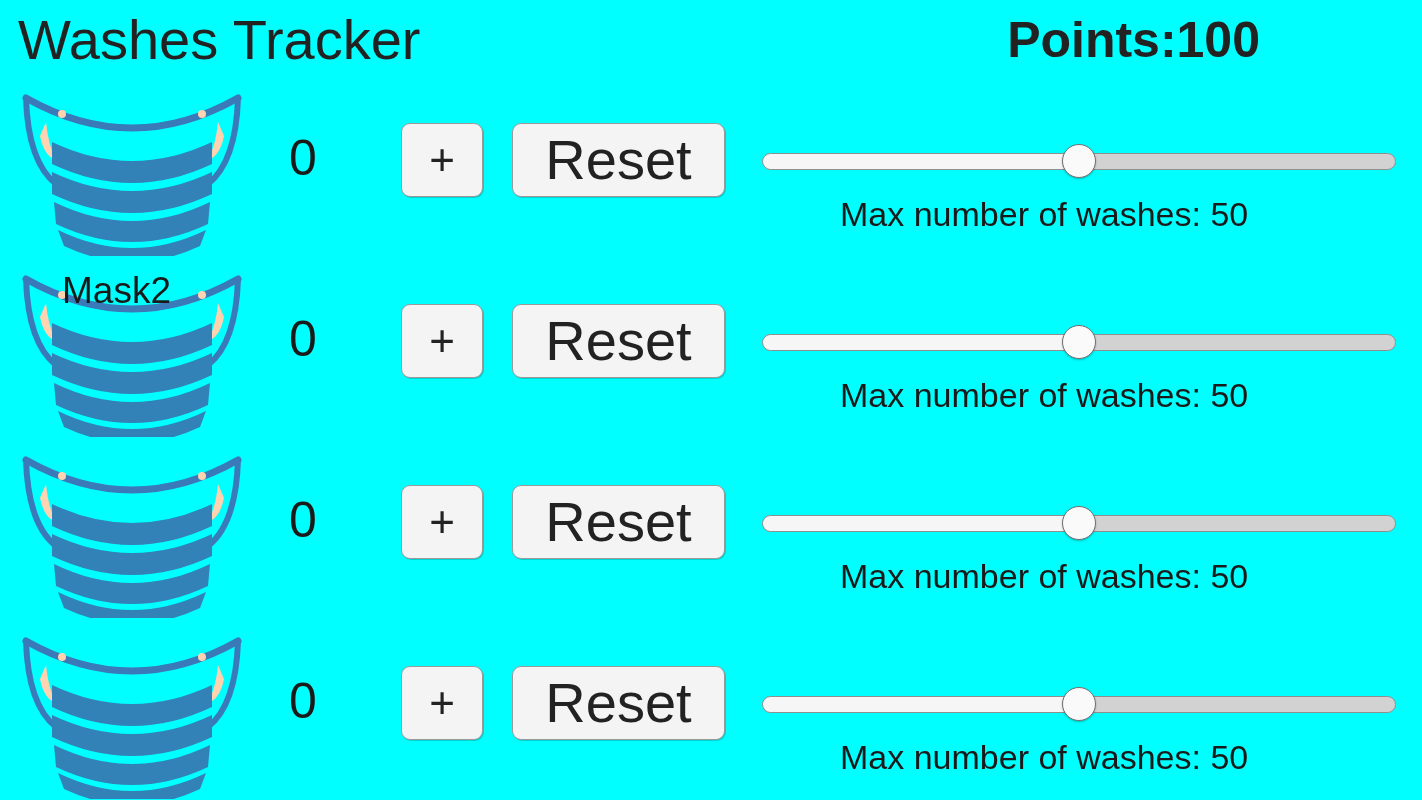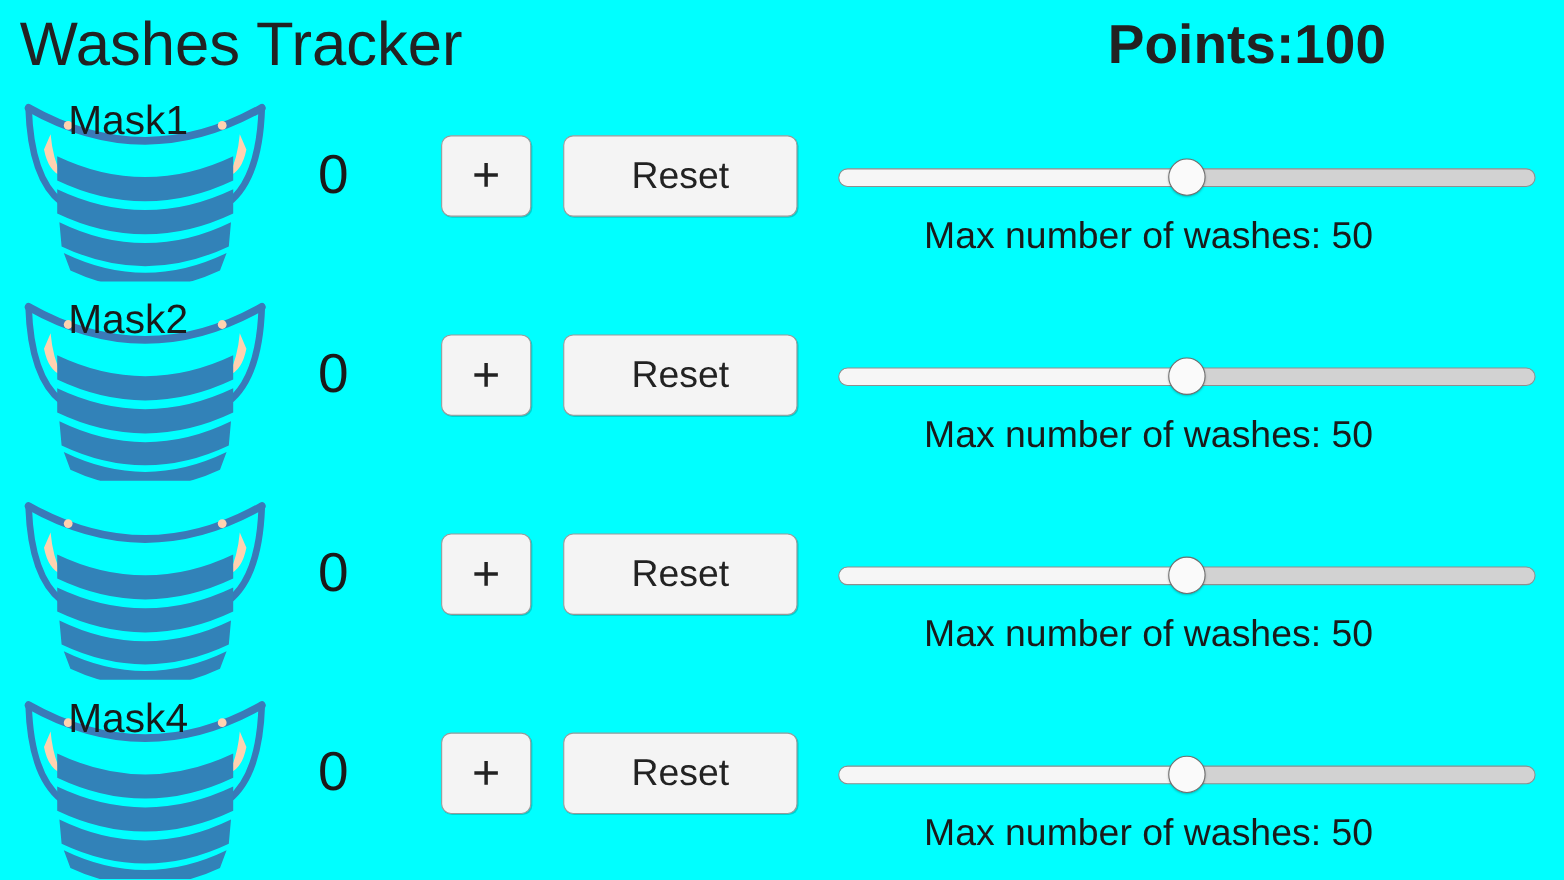--- a/index.html
+++ b/index.html
@@ -115,21 +115,21 @@
     height: 74px;
     font-size: 44px;
     line-height: 70px;
   }
 
   .btn-reset {
     left: 512px;
     top: 41px;
     width: 213px;
     height: 74px;
-    font-size: 34px;
+    font-size: 56px;
     line-height: 70px;
   }
 
   
   .slider-wrap {
     position: absolute;
     left: 762px;
     top: 62px;
     width: 634px;
     height: 34px;
@@ -208,21 +208,20 @@
       <circle cx="50" cy="30" r="4" fill="#ffd2b0"></circle>
       <circle cx="190" cy="30" r="4" fill="#ffd2b0"></circle>
       <g fill="#3282b8">
         <path d="M40 58 Q120 96 200 58 L200 80 Q120 118 40 80 Z"></path>
         <path d="M40 88 Q120 126 200 88 L200 110 Q120 148 40 110 Z"></path>
         <path d="M42 118 Q120 156 198 118 L196 140 Q120 176 44 140 Z"></path>
         <path d="M46 146 Q120 182 194 146 L188 162 Q120 194 52 162 Z"></path>
       </g>
     </svg>
   </div>
-  <div class="mask-label">Mask1</div>
   <div class="wash-count">0</div>
   <button class="btn btn-plus">+</button>
   <button class="btn btn-reset">Reset</button>
   <div class="slider-wrap">
     <div class="slider-track">
       <div class="slider-fill" style="width: 50%;"></div>
     </div>
     <div class="slider-thumb" style="left: 50%;"></div>
   </div>
   <div class="slider-caption">
@@ -306,21 +305,20 @@
       <circle cx="50" cy="30" r="4" fill="#ffd2b0"></circle>
       <circle cx="190" cy="30" r="4" fill="#ffd2b0"></circle>
       <g fill="#3282b8">
         <path d="M40 58 Q120 96 200 58 L200 80 Q120 118 40 80 Z"></path>
         <path d="M40 88 Q120 126 200 88 L200 110 Q120 148 40 110 Z"></path>
         <path d="M42 118 Q120 156 198 118 L196 140 Q120 176 44 140 Z"></path>
         <path d="M46 146 Q120 182 194 146 L188 162 Q120 194 52 162 Z"></path>
       </g>
     </svg>
   </div>
-  <div class="mask-label">Mask4</div>
   <div class="wash-count">0</div>
   <button class="btn btn-plus">+</button>
   <button class="btn btn-reset">Reset</button>
   <div class="slider-wrap">
     <div class="slider-track">
       <div class="slider-fill" style="width: 50%;"></div>
     </div>
     <div class="slider-thumb" style="left: 50%;"></div>
   </div>
   <div class="slider-caption">

